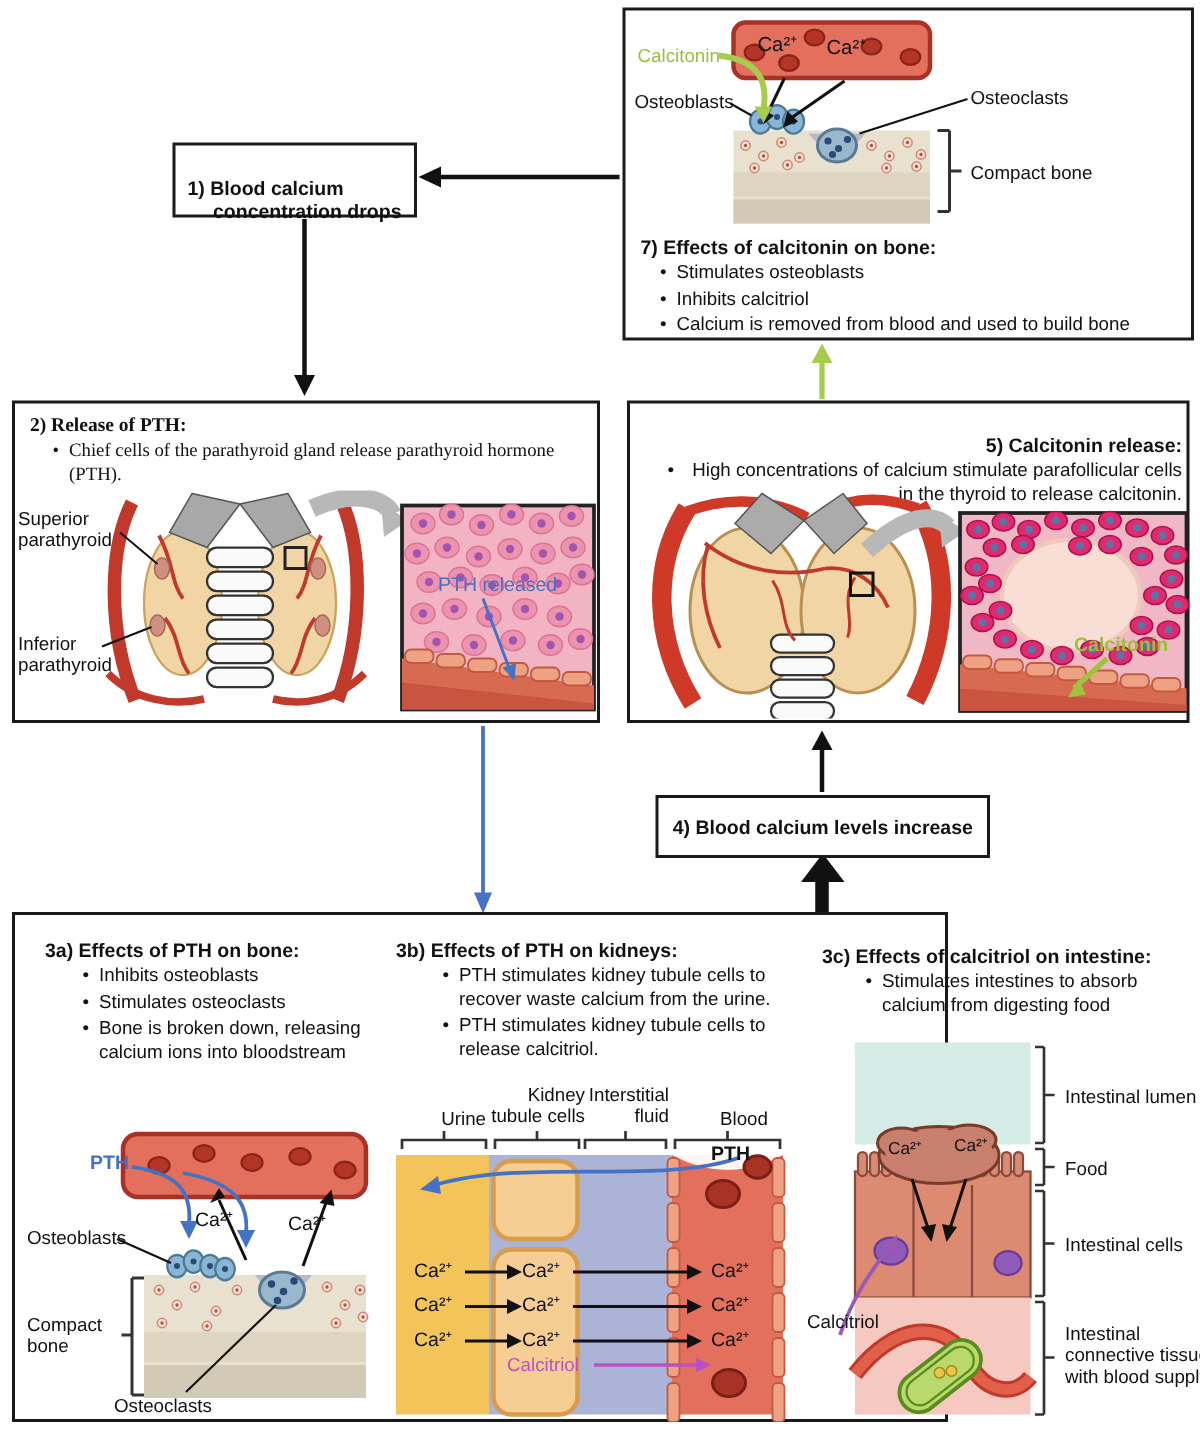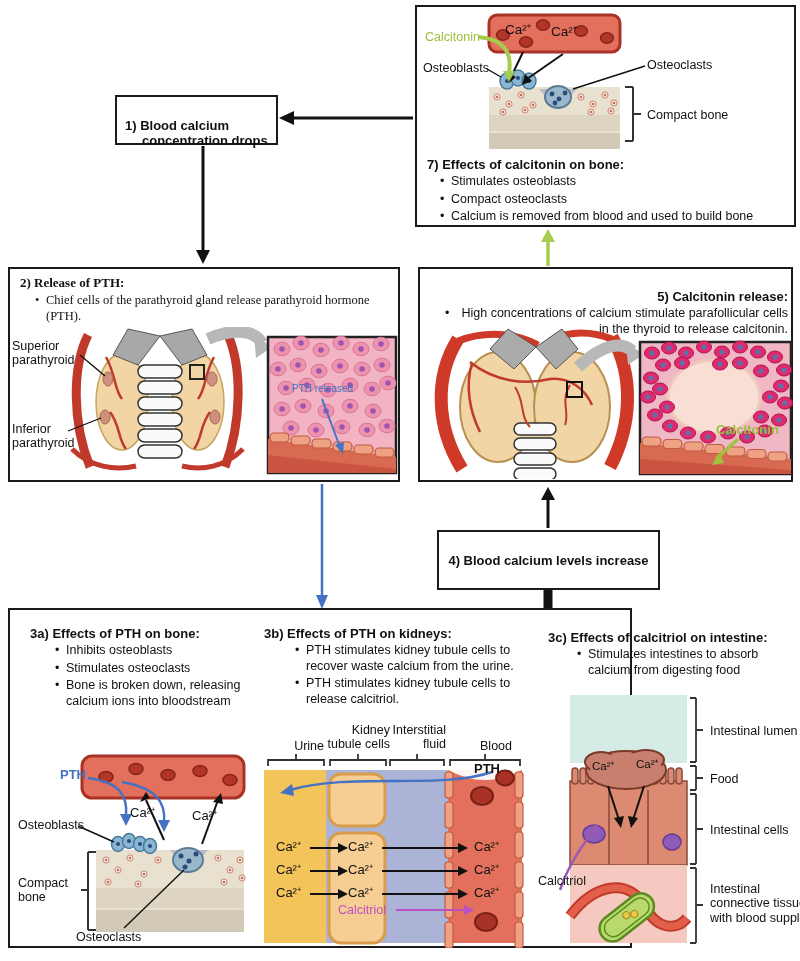--- a/index.html
+++ b/index.html
@@ -134,21 +134,21 @@
       <div class="lbl" style="left:84px;top:13px;font-size:13.5px;">Ca²⁺</div>
       <div class="lbl" style="left:130px;top:15px;font-size:13.5px;">Ca²⁺</div>
       <div class="lbl" style="left:2px;top:52px;">Osteoblasts</div>
       <div class="lbl" style="left:226px;top:49px;">Osteoclasts</div>
       <div class="lbl" style="left:226px;top:99px;">Compact bone</div>
     </div>
     <div style="position:absolute;left:10px;top:150px;width:362px;">
       <div class="bhead">7) Effects of calcitonin on bone:</div>
       <ul class="bullets" style="padding-left:12px;">
         <li>Stimulates osteoblasts</li>
-        <li>Compact osteoclasts</li>
+        <li>Inhibits calcitriol</li>
         <li>Calcium is removed from blood and used to build bone</li>
       </ul>
     </div>
   </div>
 
   <div class="box" style="left:8px;top:267px;width:392px;height:215px;">
     <div style="position:absolute;left:10px;top:6px;width:372px;font-family:Liberation Serif, serif;">
       <div class="bhead">2) Release of PTH:</div>
       <ul class="bullets" style="padding-left:14px;">
         <li>Chief cells of the parathyroid gland release parathyroid hormone (PTH).</li>
@@ -233,21 +233,21 @@
           <rect x="302" y="112" width="19" height="9" rx="4" fill="#efa184" stroke="#c05a40" stroke-width="1.2"></rect>
           <rect x="323" y="115" width="19" height="9" rx="4" fill="#efa184" stroke="#c05a40" stroke-width="1.2"></rect>
           <rect x="344" y="118" width="19" height="9" rx="4" fill="#efa184" stroke="#c05a40" stroke-width="1.2"></rect>
           <rect x="365" y="121" width="19" height="9" rx="4" fill="#efa184" stroke="#c05a40" stroke-width="1.2"></rect>
           <line x1="312" y1="72" x2="330" y2="120" stroke="#4472c4" stroke-width="2"></line>
           <polygon points="325,118 334,115 333,127" fill="#4472c4"></polygon>
         </g>
       </svg>
       <div class="lbl" style="left:2px;top:12px;width:72px;">Superior parathyroid</div>
       <div class="lbl" style="left:2px;top:95px;width:72px;">Inferior parathyroid</div>
-      <div class="lbl blue" style="left:282px;top:56px;width:110px;font-size:10px;">PTH released</div>
+      <div class="lbl blue" style="left:282px;top:56px;width:110px;font-size:13px;">PTH released</div>
     </div>
   </div>
 
   <div class="box" style="left:418px;top:267px;width:375px;height:215px;">
     <div style="position:absolute;left:10px;top:20px;width:358px;text-align:right;">
       <div class="bhead">5) Calcitonin release:</div>
       <ul class="bullets" style="padding-left:14px;">
         <li>High concentrations of calcium stimulate parafollicular cells in the thyroid to release calcitonin.</li>
       </ul>
     </div>
@@ -327,21 +327,21 @@
           <rect x="327" y="122.5" width="19" height="9" rx="4" fill="#efa184" stroke="#c05a40" stroke-width="1.2"></rect>
           <rect x="348" y="125" width="19" height="9" rx="4" fill="#efa184" stroke="#c05a40" stroke-width="1.2"></rect>
           <line x1="318" y1="112" x2="296" y2="132" stroke="#9ec43c" stroke-width="3.5"></line>
           <polygon points="299,126 304,136 292,138" fill="#9ec43c"></polygon>
         </g>
       </svg>
       <div class="lbl green bold" style="left:296px;top:96px;font-size:13px;">Calcitonin</div>
     </div>
   </div>
 
-  <div class="box" style="left:437px;top:530px;width:223px;height:60px;display:flex;align-items:center;justify-content:center;">
+  <div class="box" style="left:437px;top:530px;width:223px;height:42px;display:flex;align-items:center;justify-content:center;">
     <div class="bhead">4) Blood calcium levels increase</div>
   </div>
 
   <div class="box" style="left:8px;top:608px;width:624px;height:340px;">
 
     <div style="position:absolute;left:20px;top:16px;width:236px;">
       <div class="bhead hang">3a) Effects of PTH on bone:</div>
       <ul class="bullets" style="padding-left:24px;">
         <li>Inhibits osteoblasts</li>
         <li>Stimulates osteoclasts</li>

